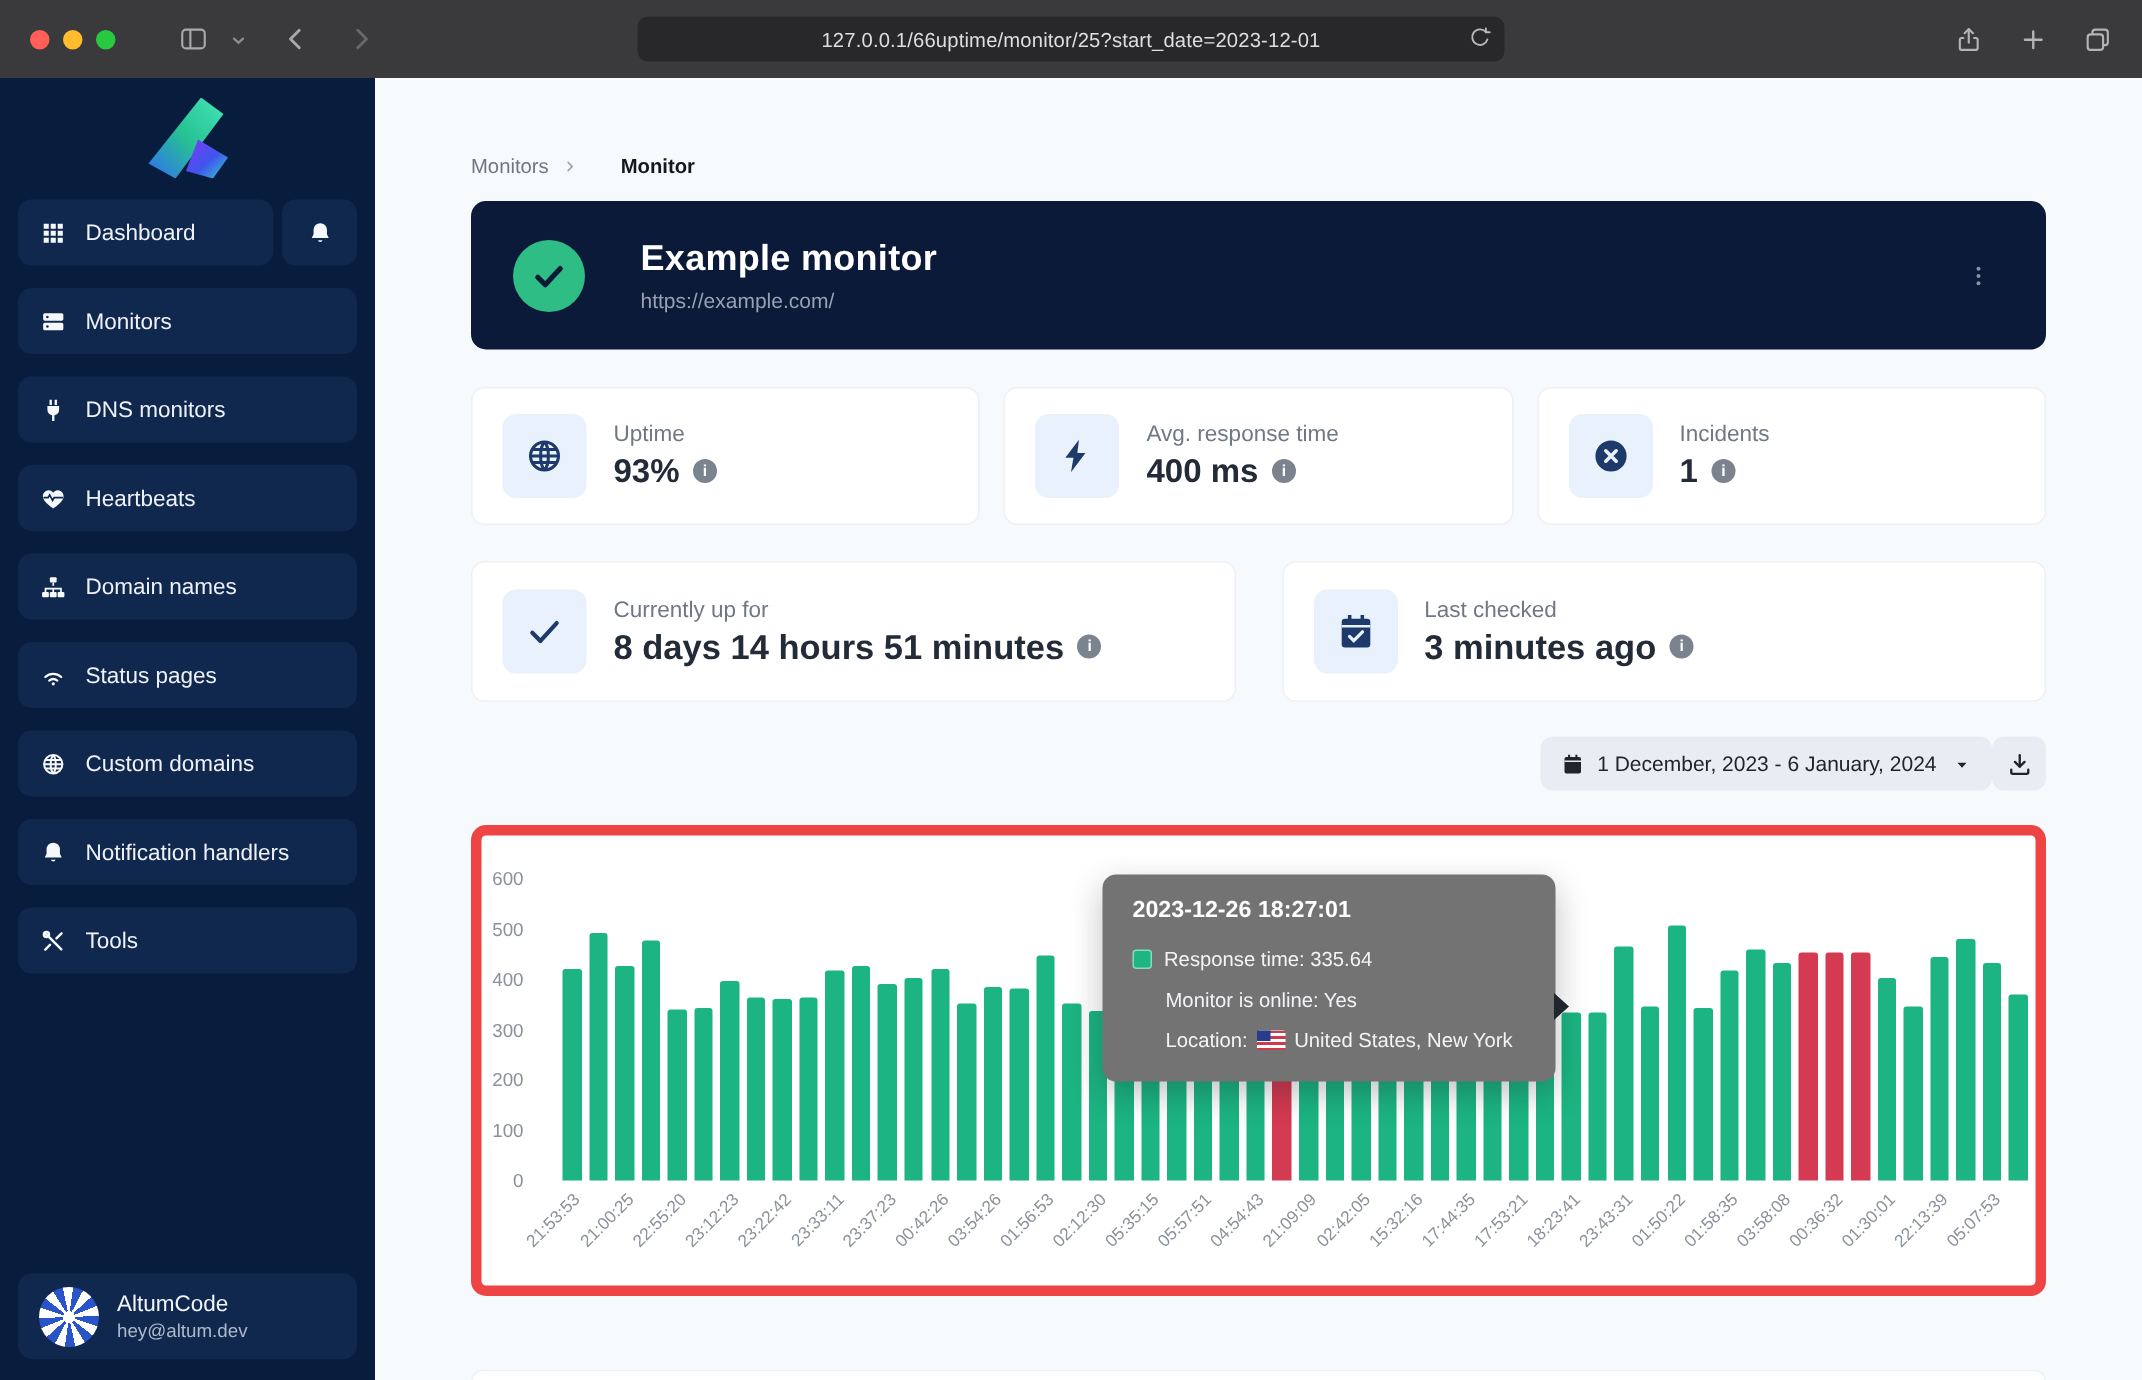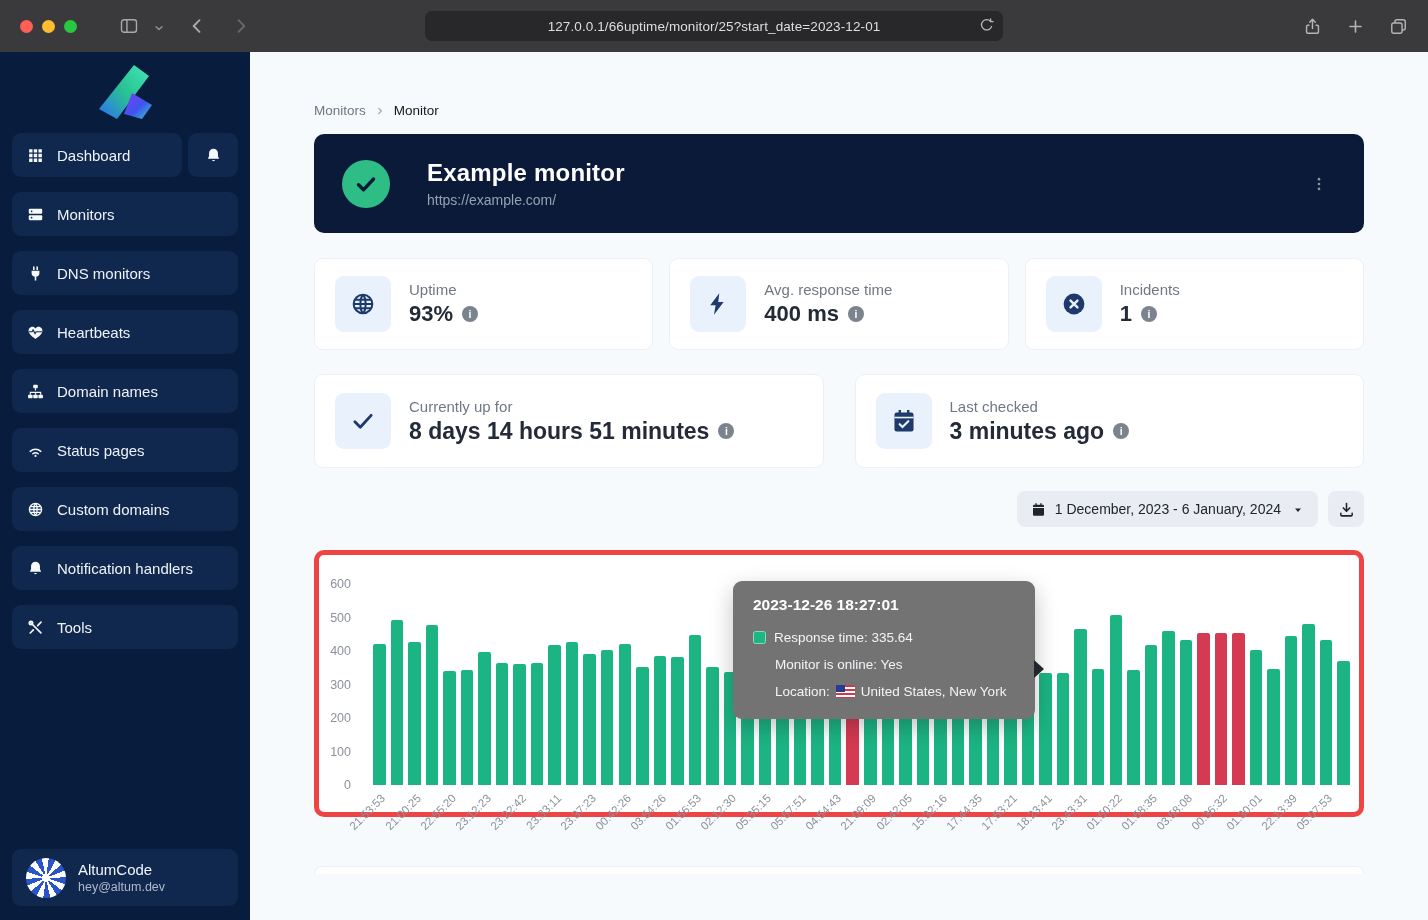--- a/index.html
+++ b/index.html
@@ -39,21 +39,21 @@
   .user-email { color:#aeb9cb; font-size:12.5px; margin-top:2px;text-align:center; }
 
   
   .main { position:absolute; top:52px; left:250px; width:1178px; height:868px; background:#f7fafd; }
   .content { padding:51px 64px 0 64px; }
 
   .breadcrumb { display:flex; align-items:center; gap:9px; font-size:13.5px; }
   .bc-parent { color:#6e7681; }
   .bc-sep { width:10px; height:10px; color:#9aa1aa; }
   .bc-sep svg{ width:100%; height:100%; display:block; }
-  .bc-current { color:#14181f; font-weight:400; }
+  .bc-current { color:#14181f; font-weight:700;margin-left:20px; }
 
   .hero { margin-top:16px; height:99px; background:#0c1a39; border-radius:10px; position:relative; display:flex; align-items:center; padding:0 28px; }
   .hero-badge { width:48px; height:48px; border-radius:50%; background:#2ebd85; display:flex; align-items:center; justify-content:center; flex:none; }
   .hero-badge svg { width:24px; height:24px; color:#0c1a39; }
   .hero-texts { margin-left:37px; }
   .hero-title { color:#ffffff; font-size:24px; font-weight:700; letter-spacing:.2px; }
   .hero-url { color:#97a1b2; font-size:14px; margin-top:5px; }
   .kebab { position:absolute; right:36px; top:50%; transform:translateY(-50%); width:18px; height:18px; color:#8b93a2; cursor:pointer; }
   .kebab svg{ width:100%; height:100%; }
 
@@ -64,30 +64,30 @@
   .stat-body { margin-left:18px; }
   .stat-label { color:#6f7884; font-size:15px; }
   .stat-value-row { display:flex; align-items:center; gap:9px; margin-top:3px; }
   .stat-value { color:#222b37; font-size:22px; font-weight:700; }
   .info { width:16px; height:16px; border-radius:50%; background:#7b838e; color:#ffffff; font-size:10.5px; font-weight:700; display:inline-flex; align-items:center; justify-content:center; cursor:pointer; }
 
   .details-row { margin-top:24px; display:flex; gap:31px; }
   .detail-card { flex:1; height:94px; background:#ffffff; border:1px solid #edf0f4; border-radius:9px; display:flex; align-items:center; padding:0 20px; }
   .detail-value { color:#222b37; font-size:23px; font-weight:700; }
 
-  .date-row { margin-top:23px; display:flex; justify-content:flex-end; align-items:center; gap:10px; }
+  .date-row { margin-top:23px; display:flex; justify-content:flex-end; align-items:center; gap:0; }
   .date-btn { height:36px; background:#e9edf3; border:none; border-radius:8px; display:flex; align-items:center; gap:9px; padding:0 14px; font-size:14px; color:#20252d; font-family:inherit; cursor:pointer; }
   .date-btn .bicon { width:15px; height:15px; color:#20252d; }
   .bicon svg{ width:100%; height:100%; display:block; }
   .caret { width:12px; height:12px; color:#20252d; margin-left:2px; }
   .dl-btn { width:36px; height:36px; background:#e9edf3; border:none; border-radius:8px; display:flex; align-items:center; justify-content:center; color:#20252d; cursor:pointer; }
   .dl-btn svg { width:17px; height:17px; }
 
   
-  .chart-card { margin-top:23px; height:267px; background:#ffffff; border:5px solid #ef4444; border-radius:10px; position:relative; }
+  .chart-card { margin-top:23px; height:314px; background:#ffffff; border:7px solid #ef4444; border-radius:10px; position:relative; }
   .ytick { position:absolute; right:1008px; width:40px; text-align:right; font-size:12.5px; color:#8b919a; }
   .plot { position:absolute; left:54px; top:29px; width:982px; height:201px; }
   .bar { position:absolute; bottom:0; width:12.5px; border-radius:2px 2px 0 0; }
   .xlabel { position:absolute; top:208px; transform-origin:100% 0; transform:rotate(-45deg); font-size:11.5px; color:#8b919a; white-space:nowrap; }
 
   .tooltip { position:absolute; left:414px; top:26px; width:302px; background:#737373; border-radius:9px; padding:15px 20px 14px 20px; z-index:6; box-shadow:0 8px 22px rgba(10,15,25,.25); }
   .tooltip::after { content:""; position:absolute; right:-9px; top:79px; border-top:9px solid transparent; border-bottom:9px solid transparent; border-left:10px solid #20252e; }
   .tt-title { color:#ffffff; font-size:15.5px; font-weight:700; margin-bottom:10px; }
   .tt-row { display:flex; align-items:center; color:#f2f4f7; font-size:13.5px; height:27px; }
   .tt-row.indent { padding-left:22px; }

